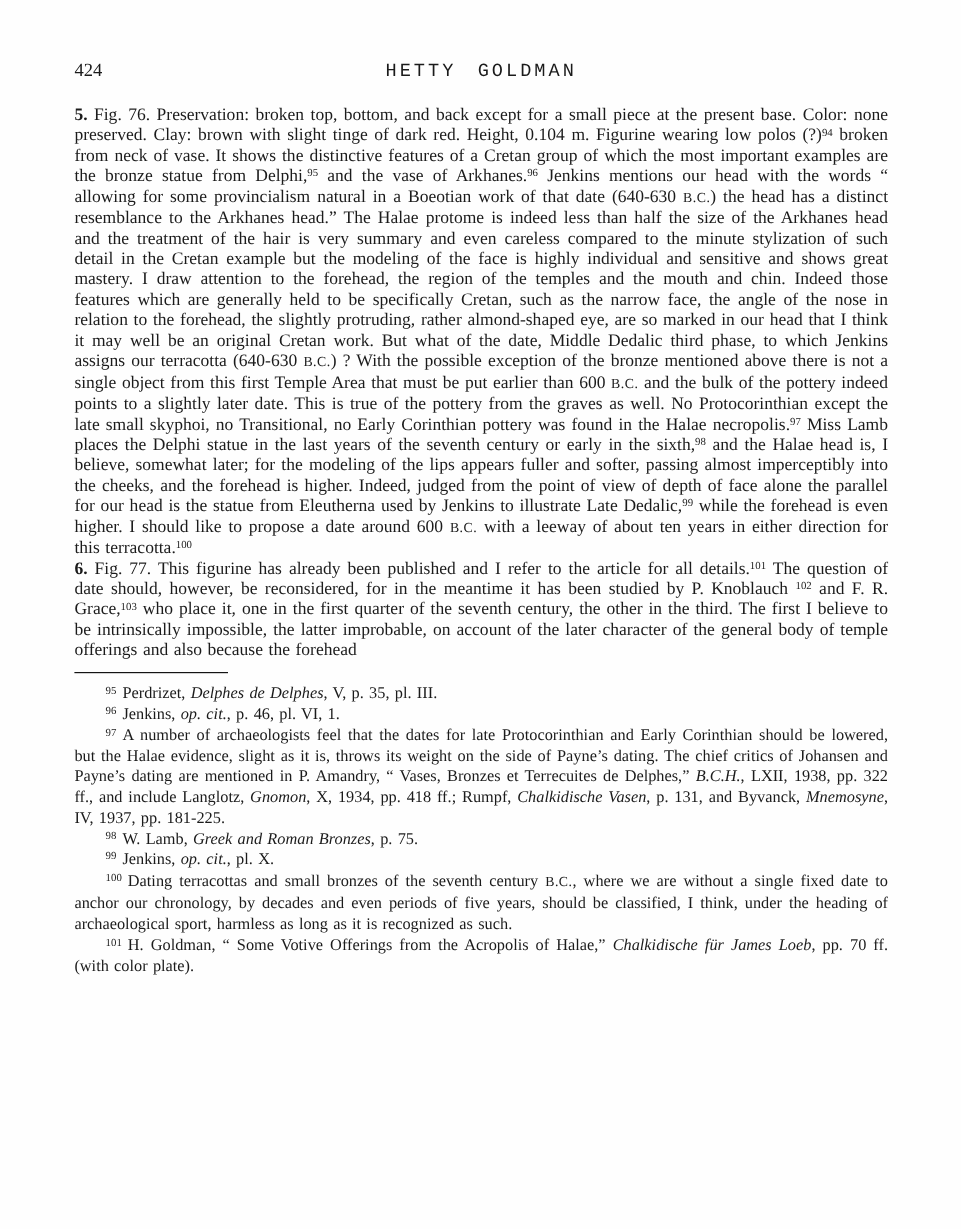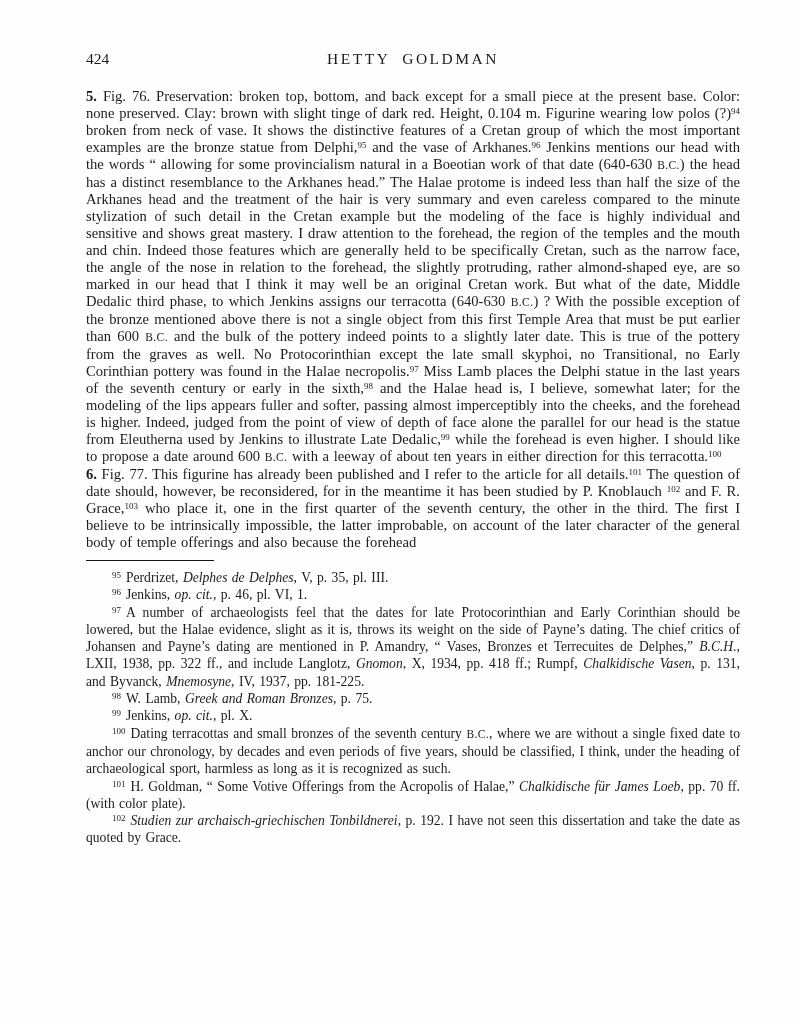--- a/index.html
+++ b/index.html
@@ -8,41 +8,42 @@
     background: #e8e8e6;
   }
   .page {
     position: relative;
     width: 801px;
     height: 1024px;
     margin: 0 auto;
     background: #fefefe;
     color: #1b1b1b;
     box-sizing: border-box;
-    padding: 50px 61px 0 86px;
+    padding: 50px 61px 0 62px;
     font-family: "Liberation Serif", "DejaVu Serif", serif;
     overflow: hidden;
   }
   .page-header {
     position: relative;
     height: 20px;
     margin-bottom: 18px;
   }
   .page-num {
     position: absolute;
     left: 0;
     top: 0;
     font-size: 15.5px;
   }
   .running-head {
     display: block;
     text-align: center;
     font-size: 15.5px;
     letter-spacing: 2.5px;
     word-spacing: 6px;
+    font-family: Liberation Mono, monospace;
   }
   .body-text p.para {
     margin: 0;
     font-size: 14.6px;
     line-height: 17px;
     text-align: justify;
     word-spacing: 1px;
   }
   .body-text p.para-gap {
   }
@@ -93,16 +94,15 @@
   <hr class="fn-rule">
 
   <section class="footnotes">
     <p class="footnote"><sup class="fn-num">95</sup><span>Perdrizet, <i>Delphes de Delphes</i>, V, p. 35, pl. III.</span></p>
     <p class="footnote"><sup class="fn-num">96</sup><span>Jenkins, <i>op. cit.</i>, p. 46, pl. VI, 1.</span></p>
     <p class="footnote"><sup class="fn-num">97</sup><span>A number of archaeologists feel that the dates for late Protocorinthian and Early Corinthian should be lowered, but the Halae evidence, slight as it is, throws its weight on the side of Payne’s dating. The chief critics of Johansen and Payne’s dating are mentioned in P. Amandry, “ Vases, Bronzes et Terrecuites de Delphes,” <i>B.C.H.</i>, LXII, 1938, pp. 322 ff., and include Langlotz, <i>Gnomon</i>, X, 1934, pp. 418 ff.; Rumpf, <i>Chalkidische Vasen</i>, p. 131, and Byvanck, <i>Mnemosyne</i>, IV, 1937, pp. 181-225.</span></p>
     <p class="footnote"><sup class="fn-num">98</sup><span>W. Lamb, <i>Greek and Roman Bronzes</i>, p. 75.</span></p>
     <p class="footnote"><sup class="fn-num">99</sup><span>Jenkins, <i>op. cit.</i>, pl. X.</span></p>
     <p class="footnote"><sup class="fn-num">100</sup><span>Dating terracottas and small bronzes of the seventh century <span class="sc">B.C.</span>, where we are without a single fixed date to anchor our chronology, by decades and even periods of five years, should be classified, I think, under the heading of archaeological sport, harmless as long as it is recognized as such.</span></p>
     <p class="footnote"><sup class="fn-num">101</sup><span>H. Goldman, “ Some Votive Offerings from the Acropolis of Halae,” <i>Chalkidische für James Loeb</i>, pp. 70 ff. (with color plate).</span></p>
-    <p class="footnote"><sup class="fn-num">102</sup><span><i>Studien zur archaisch-griechischen Tonbildnerei</i>, p. 192. I have not seen this dissertation and take the date as quoted by Grace.</span></p>
   </section>
 
 </div>
 
 </body></html>

